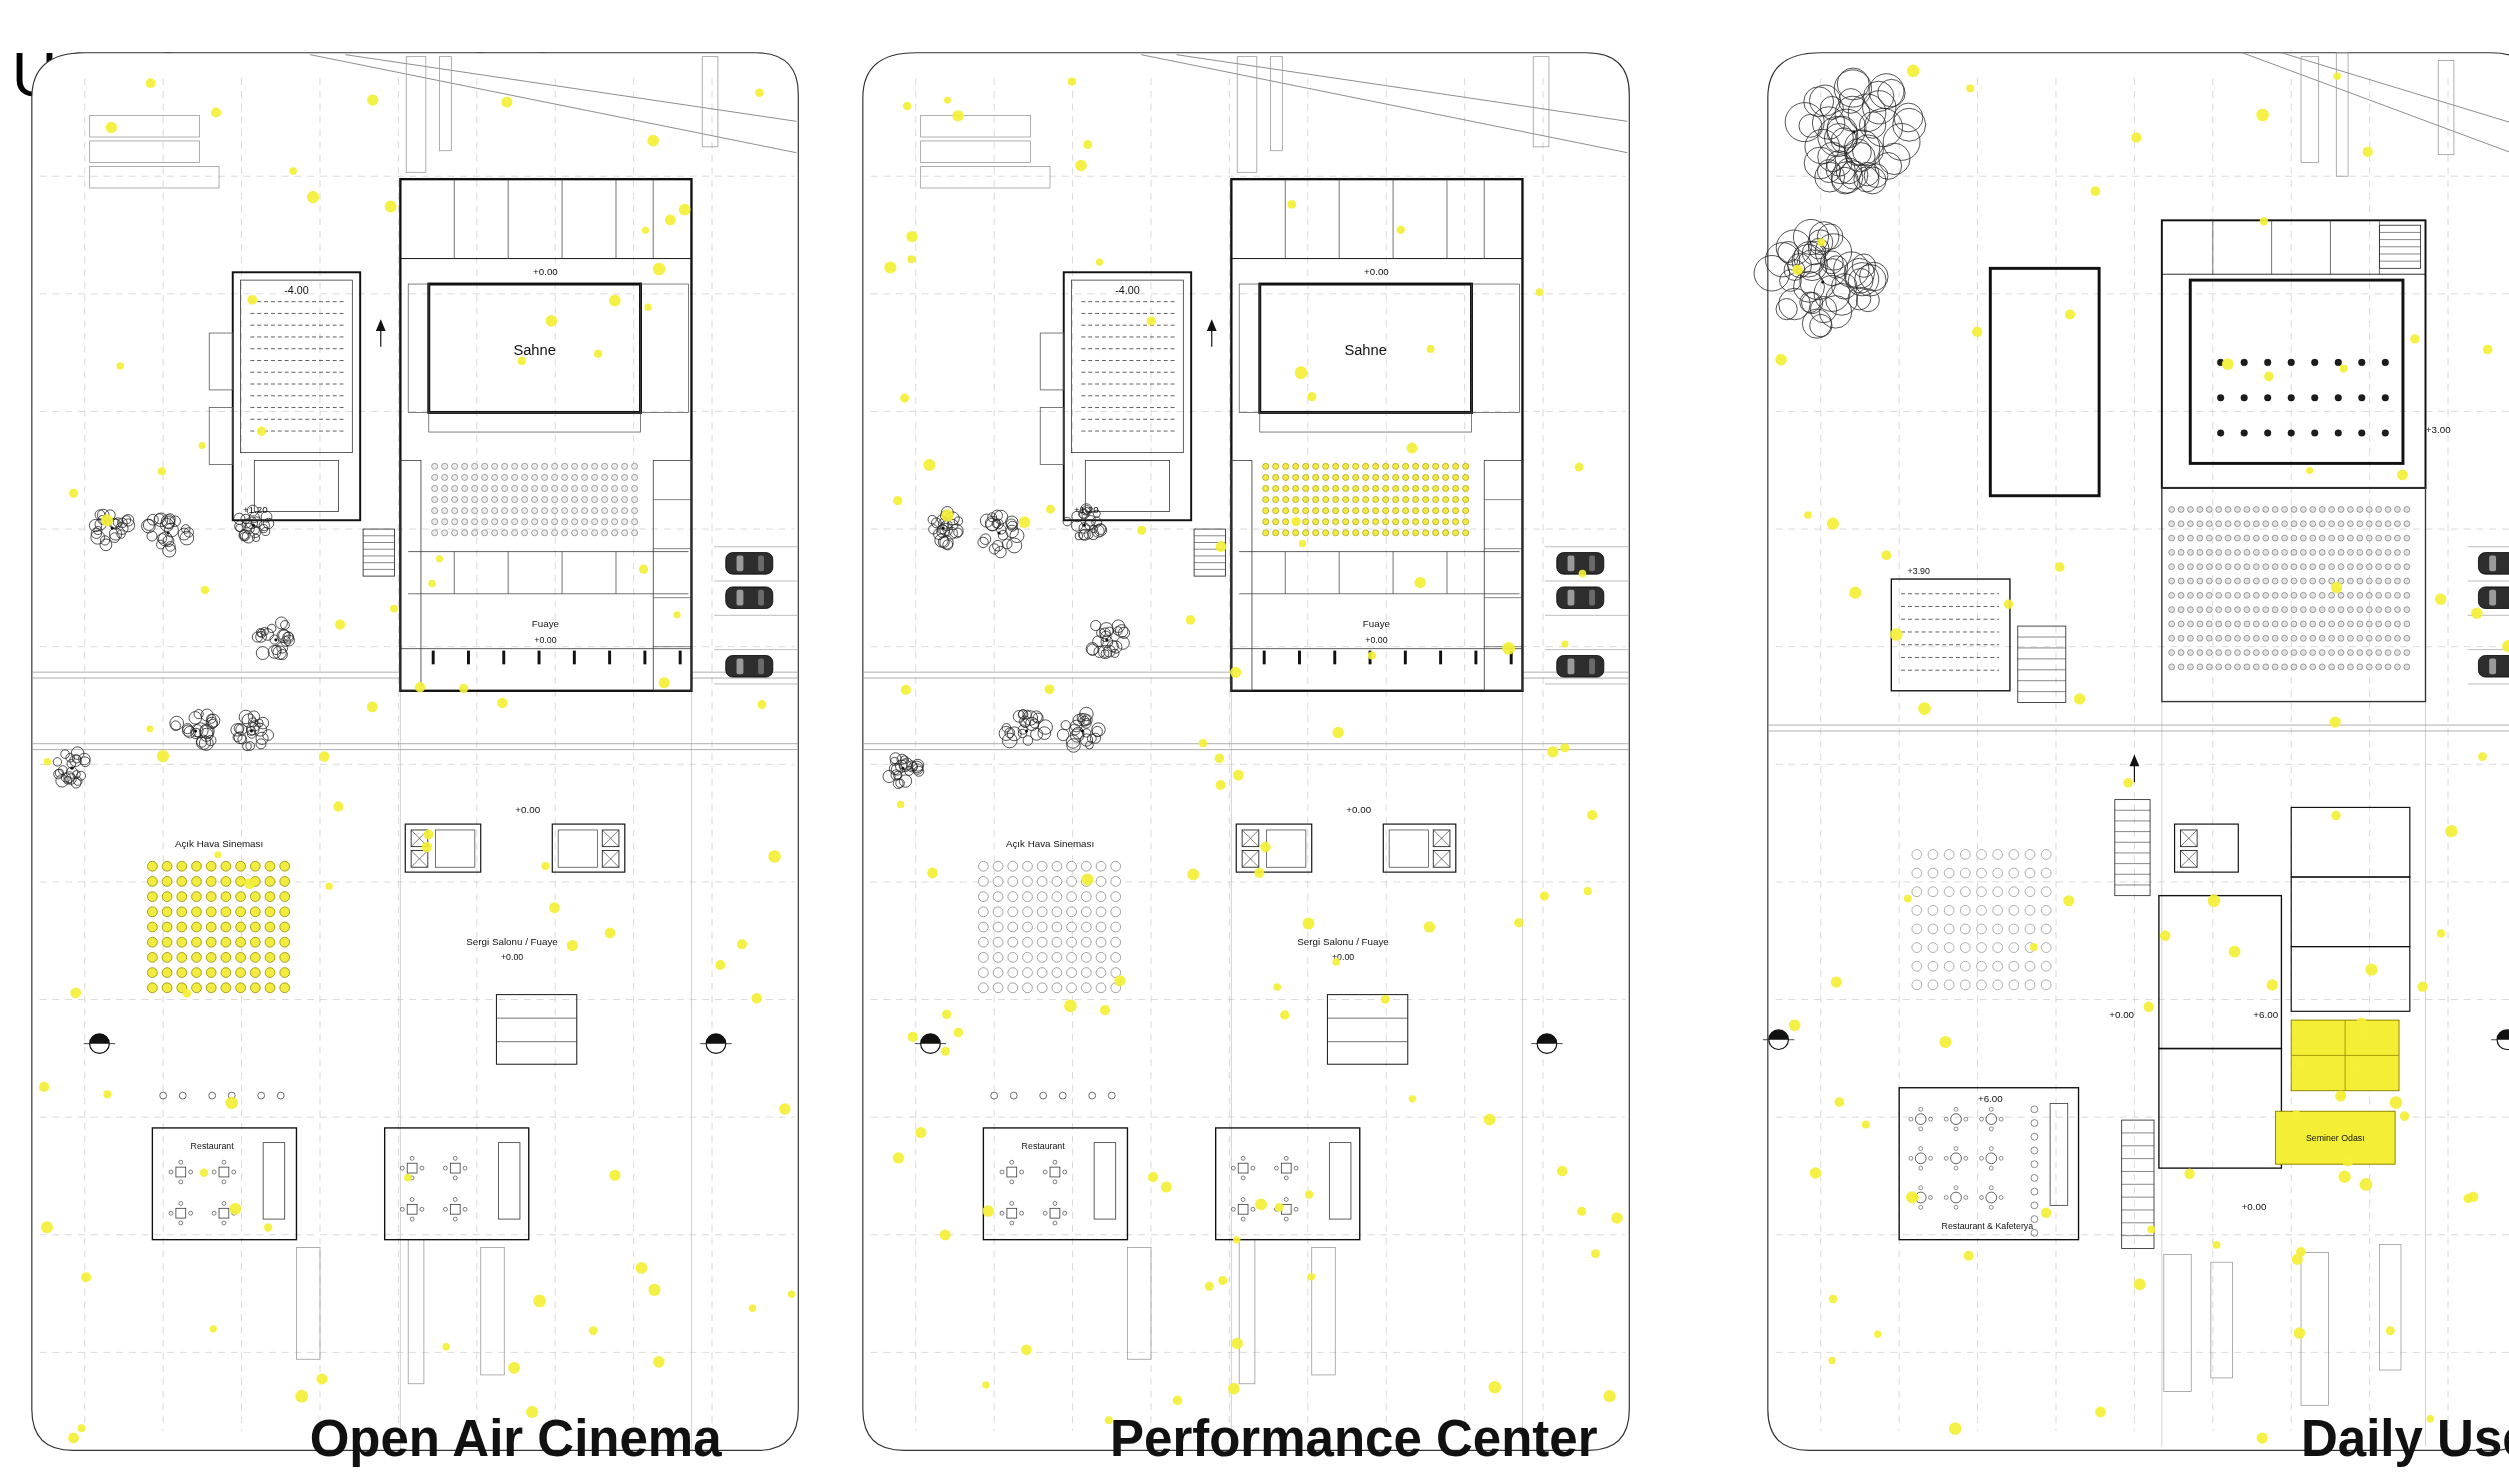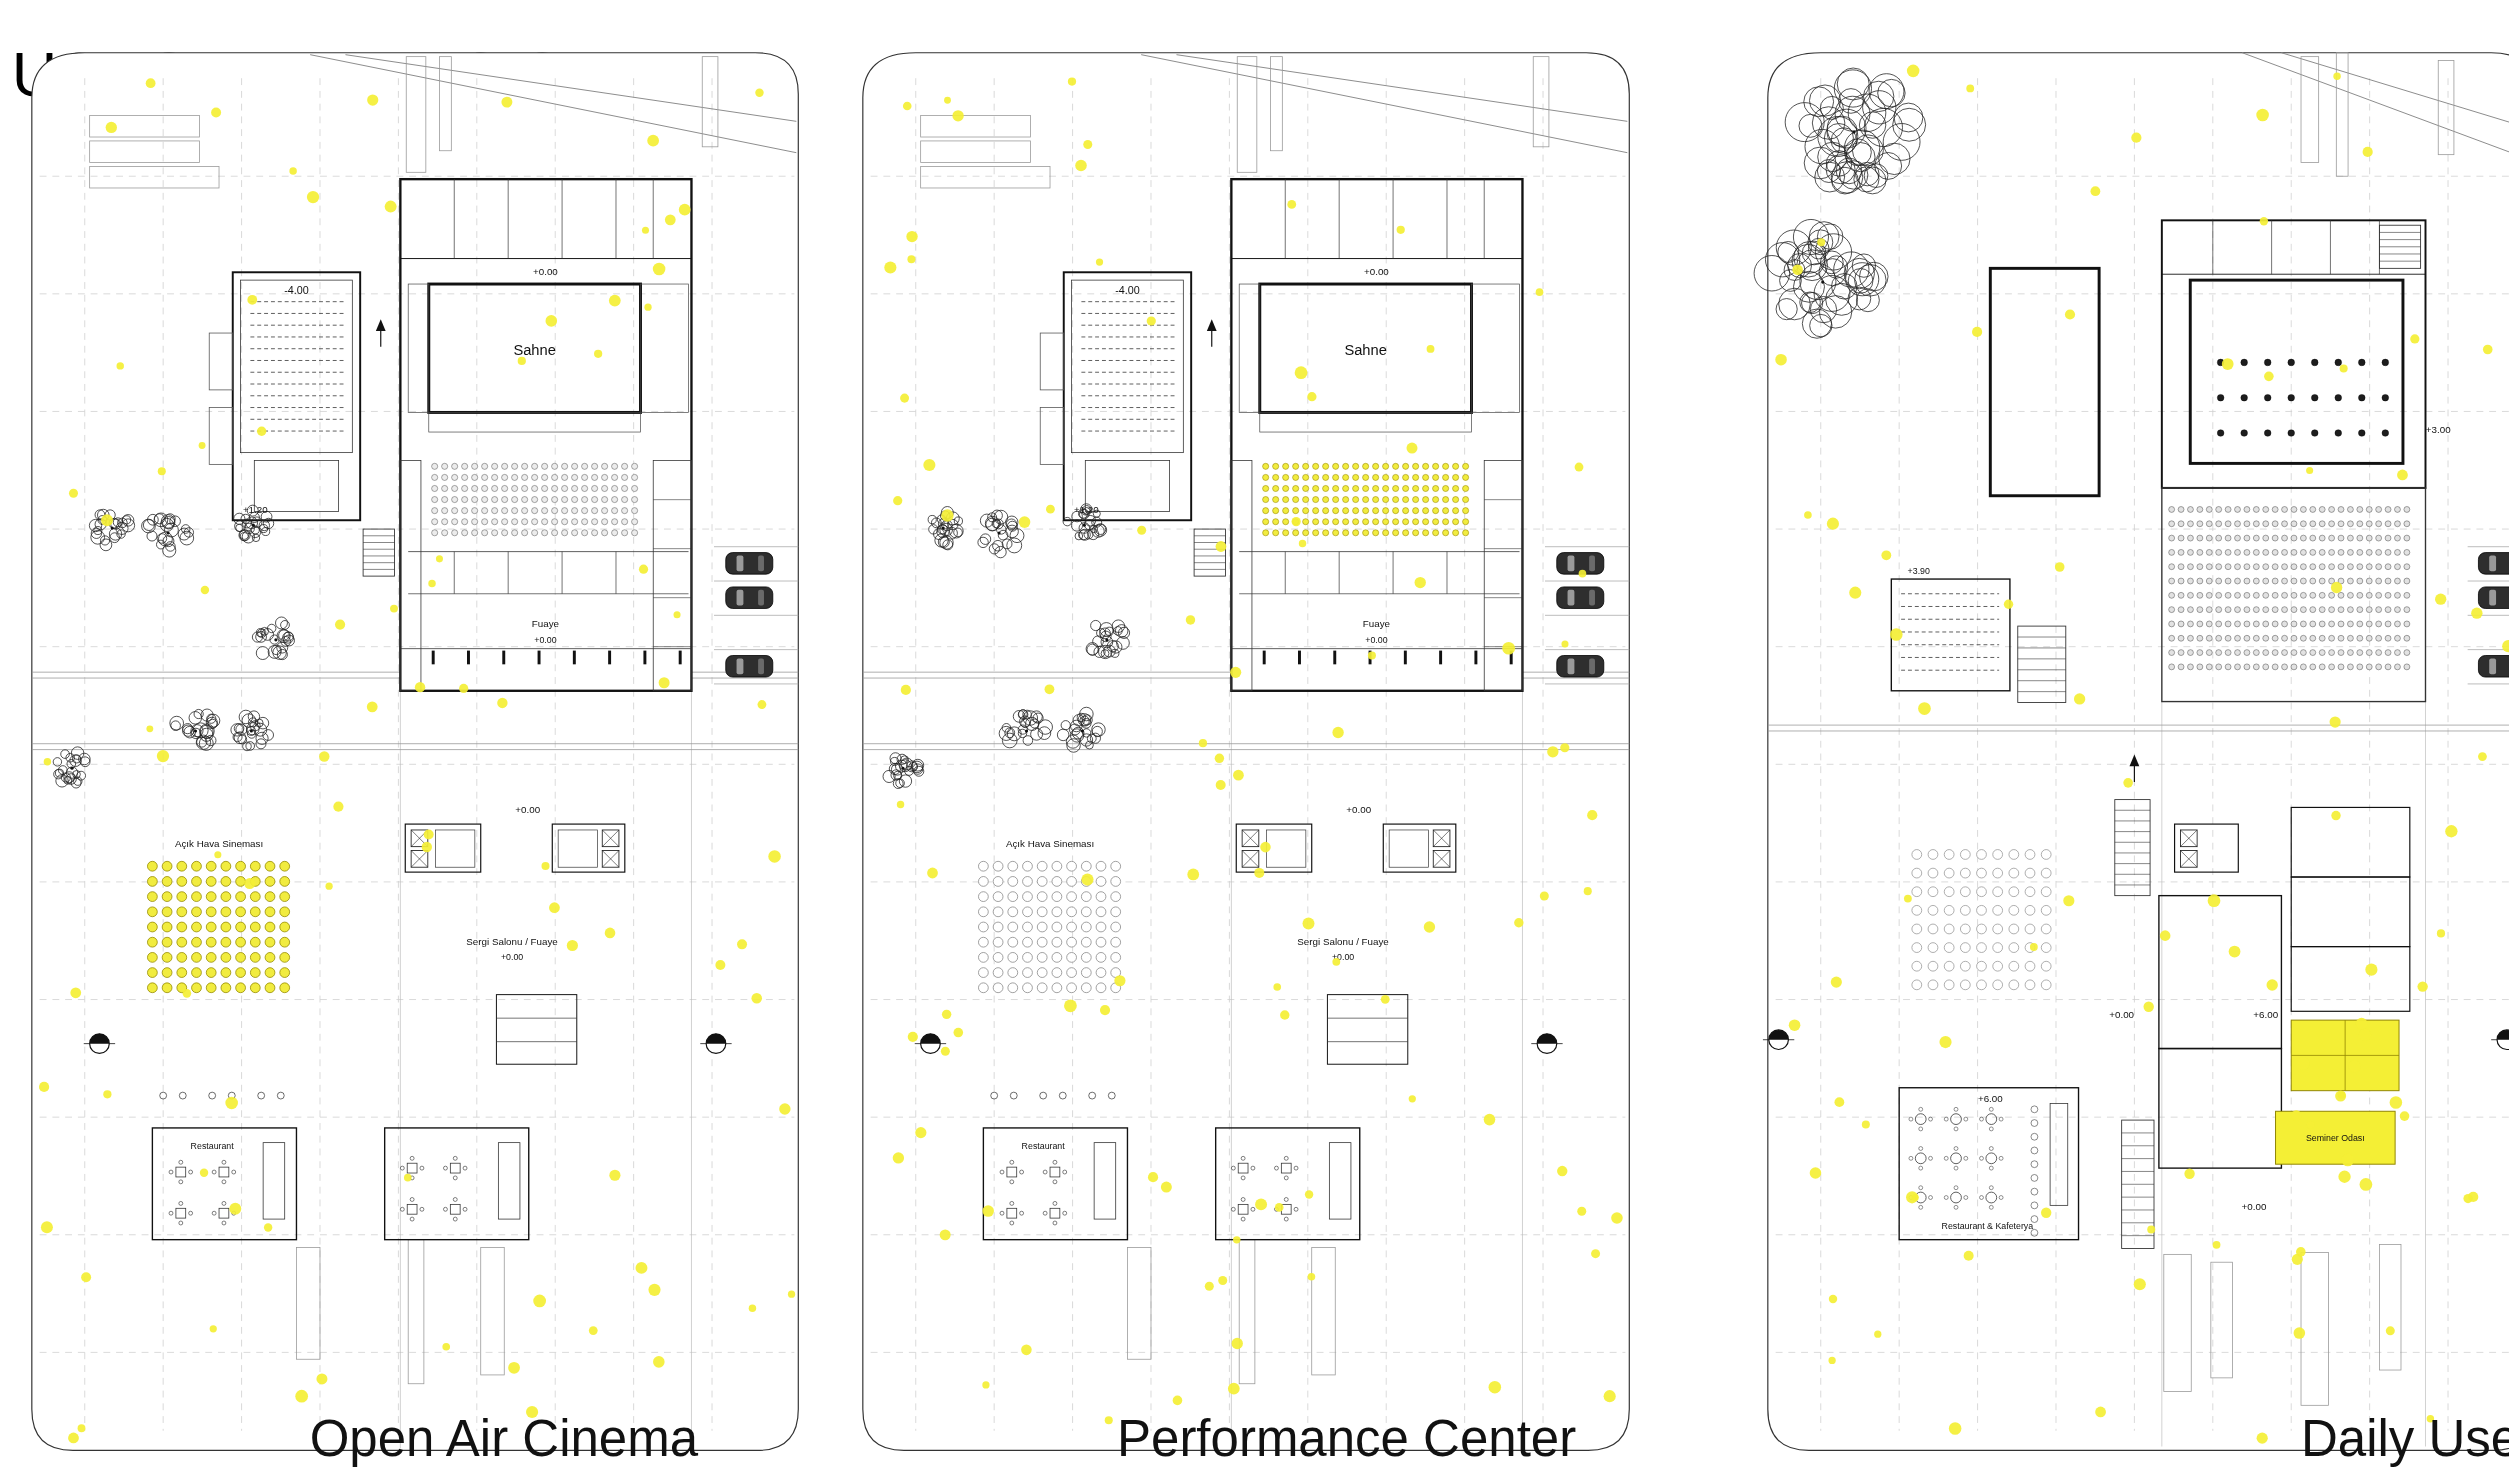--- a/index.html
+++ b/index.html
@@ -3,22 +3,22 @@
 <meta charset="utf-8">
 <style>
   html,body{margin:0;padding:0}
   body{width:2509px;height:1480px;background:#ffffff;position:relative;overflow:hidden;
        font-family:"Liberation Sans",sans-serif;}
   .title{position:absolute;top:-3.9px;left:11.8px;font-size:63px;font-weight:400;color:#000;letter-spacing:1px;}
   .panel{position:absolute;top:39px;width:804px;height:1441px;}
   .p0{left:15.7px}.p1{left:847px}.p2{left:1752px}
   svg{display:block}
   svg text{font-family:"Liberation Sans",sans-serif;fill:#111;}
-  .caption{position:absolute;top:1370px;font-size:51px;color:#111;white-space:nowrap;font-weight:400;}
-  .cap0{left:294px}.cap1{left:270px}.cap2{left:549px}
+  .caption{position:absolute;top:1370px;font-size:51px;color:#111;white-space:nowrap;font-weight:700;}
+  .cap0{left:294px}.cap1{left:263px}.cap2{left:549px}
 </style>
 </head>
 <body>
 
 <div class="board">
   <h1 class="title">USAGE ANALYSIS</h1>
 
   <section class="panel p0">
     <svg id="plan-0" viewBox="0 0 820 1460" width="804" height="1431">
         <path d="M70 14 H754 Q798 14 798 56 V1398 Q798 1440 756 1440 H58 Q16 1440 16 1398 V60 Q16 14 70 14 Z" fill="#fff" stroke="#333" stroke-width="1.2"></path>

